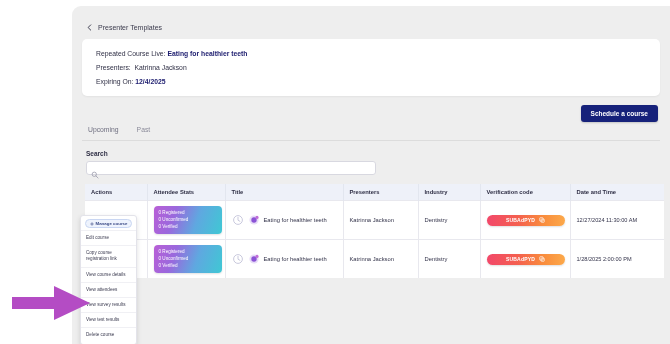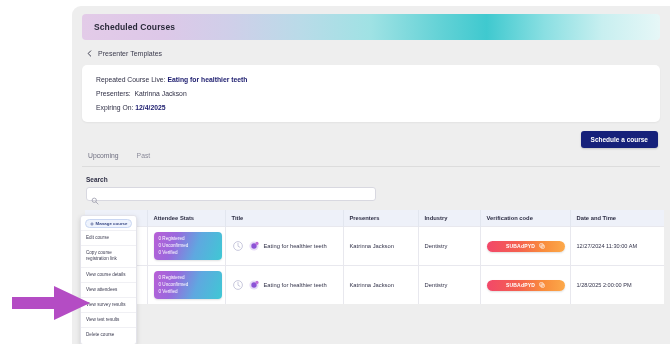--- a/index.html
+++ b/index.html
@@ -214,23 +214,20 @@
   }
 </style>
 </head>
 <body>
 
 <div id="app">
 
   <div class="panel">
     <div class="panel-inner">
 
-      <div class="banner">
-        <span class="banner-title">Scheduled Courses</span>
-      </div>
 
       <div class="breadcrumb">
         <span>
           <svg class="chev" viewBox="0 0 8 8">
               <path d="M5.4 1 2.4 4l3 3" fill="none" stroke="#3b3b4d" stroke-width="1.1" stroke-linecap="round" stroke-linejoin="round"></path>
             </svg>
         </span>
         <span class="breadcrumb-text">Presenter Templates</span>
       </div>
 

